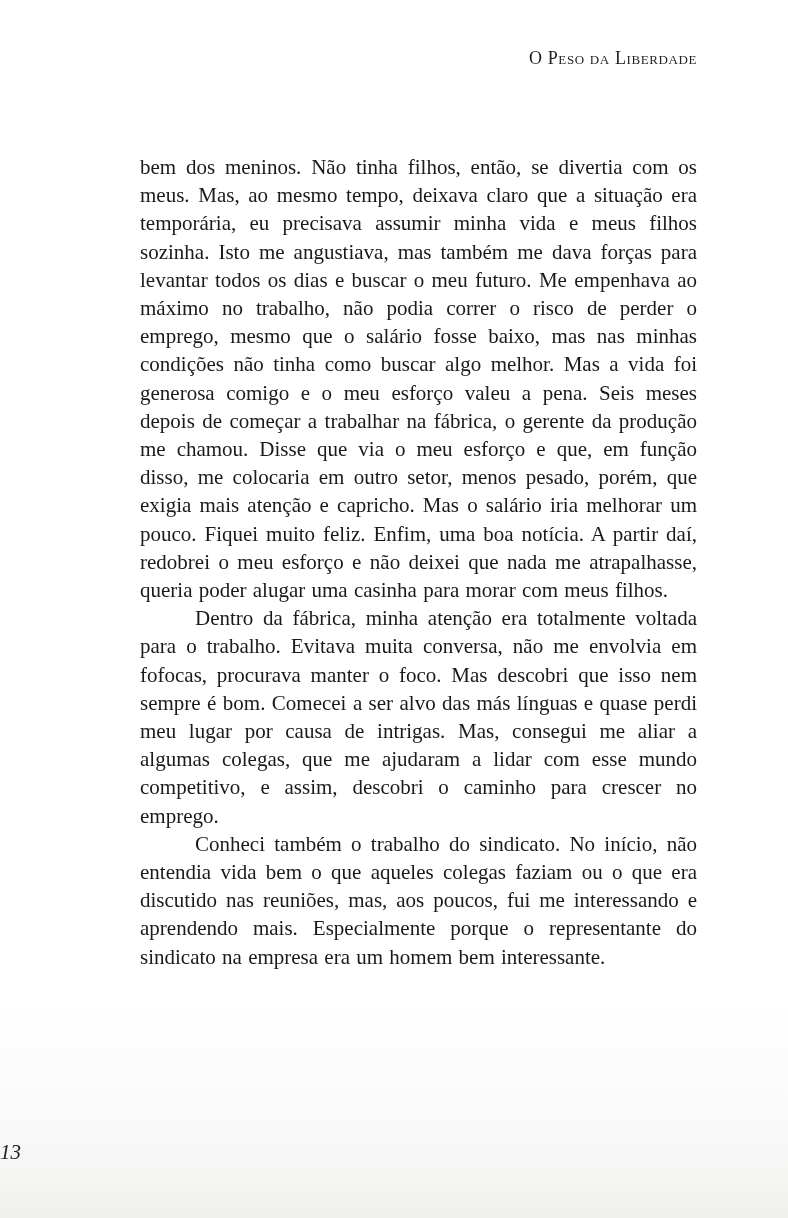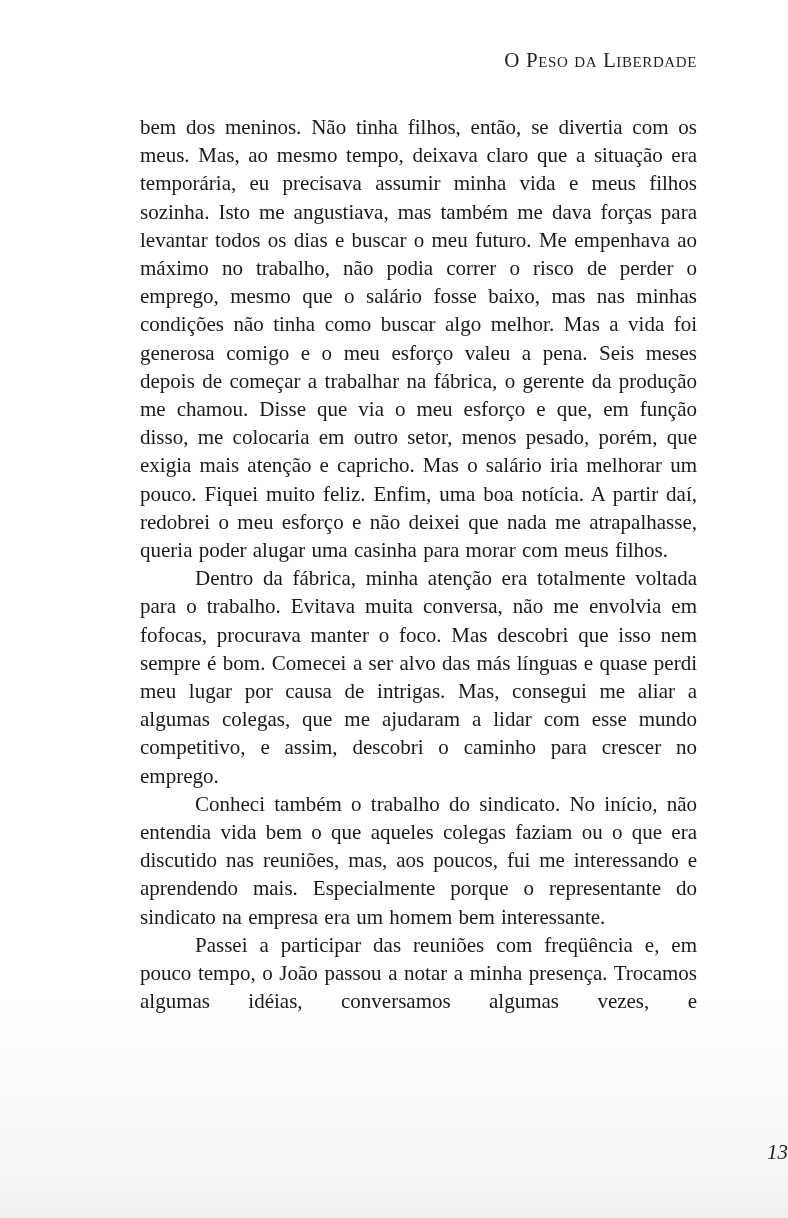--- a/index.html
+++ b/index.html
@@ -18,21 +18,21 @@
       #f6f6f5 96%,
       #efefee 100%);
     font-family: "Liberation Serif", serif;
     color: #1a1a1a;
   }
 
   .running-header {
     position: absolute;
     top: 48px;
     right: 91px;
-    font-size: 21px;
+    font-size: 18px;
     font-variant: small-caps;
     letter-spacing: 0.6px;
     color: #1f1f1f;
     white-space: nowrap;
   }
 
   .text-block {
     position: absolute;
     top: 113px;
     left: 140px;
@@ -45,43 +45,43 @@
 
   .text-block p {
     margin: 0;
     padding: 0;
     text-indent: 55px;
     word-spacing: 1px;
   }
 
   .text-block p.continuation {
     text-indent: 0;
+    margin-top: 40px;
   }
 
   .text-block p.cutoff {
     
     text-align-last: justify;
   }
 
   .page-number {
     position: absolute;
     top: 1140px;
     left: 0;
     width: 100%;
-    text-align: right;
+    text-align: left;
     font-size: 21px;
     font-style: italic;
     color: #222222;
   }
 </style>
 </head>
 <body>
 
 <header class="running-header">O Peso da Liberdade</header>
 
 <main class="text-block">
   <p class="continuation">bem dos meninos. Não tinha filhos, então, se divertia com os meus. Mas, ao mesmo tempo, deixava claro que a situação era temporária, eu precisava assumir minha vida e meus filhos sozinha. Isto me angustiava, mas também me dava forças para levantar todos os dias e buscar o meu futuro. Me empenhava ao máximo no trabalho, não podia correr o risco de perder o emprego, mesmo que o salário fosse baixo, mas nas minhas condições não tinha como buscar algo melhor. Mas a vida foi generosa comigo e o meu esforço valeu a pena. Seis meses depois de começar a trabalhar na fábrica, o gerente da produção me chamou. Disse que via o meu esforço e que, em função disso, me colocaria em outro setor, menos pesado, porém, que exigia mais atenção e capricho. Mas o salário iria melhorar um pouco. Fiquei muito feliz. Enfim, uma boa notícia. A partir daí, redobrei o meu esforço e não deixei que nada me atrapalhasse, queria poder alugar uma casinha para morar com meus filhos.</p>
   <p>Dentro da fábrica, minha atenção era totalmente voltada para o trabalho. Evitava muita conversa, não me envolvia em fofocas, procurava manter o foco. Mas descobri que isso nem sempre é bom. Comecei a ser alvo das más línguas e quase perdi meu lugar por causa de intrigas. Mas, consegui me aliar a algumas colegas, que me ajudaram a lidar com esse mundo competitivo, e assim, descobri o caminho para crescer no emprego.</p>
   <p>Conheci também o trabalho do sindicato. No início, não entendia vida bem o que aqueles colegas faziam ou o que era discutido nas reuniões, mas, aos poucos, fui me interessando e aprendendo mais. Especialmente porque o representante do sindicato na empresa era um homem bem interessante.</p>
-  <p class="cutoff">Passei a participar das reuniões com freqüência e, em pouco tempo, o João passou a notar a minha presença. Trocamos algumas idéias, conversamos algumas vezes, e</p>
 </main>
 
 <footer class="page-number">13</footer>
 
 </body></html>

